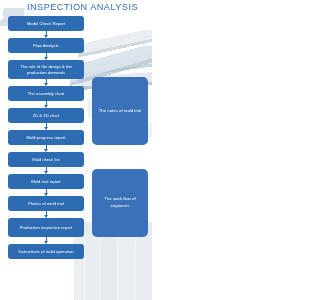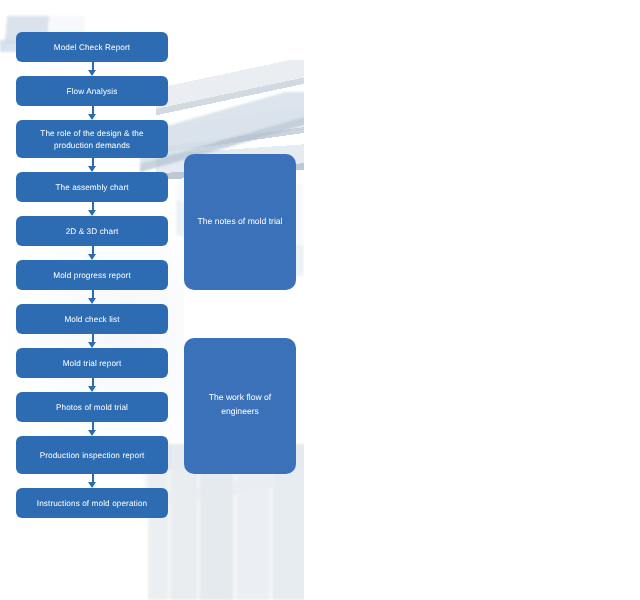--- a/index.html
+++ b/index.html
@@ -125,20 +125,21 @@
 
   <div class="bg-photo bg-swoosh"></div>
   <div class="bg-photo bg-topstrip"></div>
   <div class="bg-photo bg-roof"></div>
   <div class="bg-photo bg-roof2"></div>
   <div class="bg-photo bg-mid"></div>
   <div class="bg-photo bg-left-wash"></div>
   <div class="bg-photo bg-build-top"></div>
   <div class="bg-photo bg-build"></div>
 
+  <div class="title">INSPECTION ANALYSIS</div>
 
   <div class="flow">
 
     <div class="node h1">Model Check Report</div>
     <div class="arrow"></div>
 
     <div class="node h1">Flow Analysis</div>
     <div class="arrow"></div>
 
     <div class="node h2">The role of the design &amp; the production demands</div>

